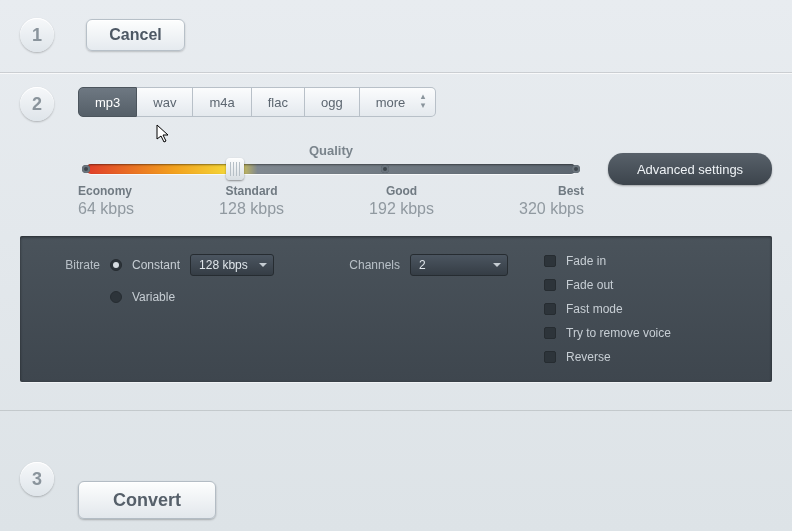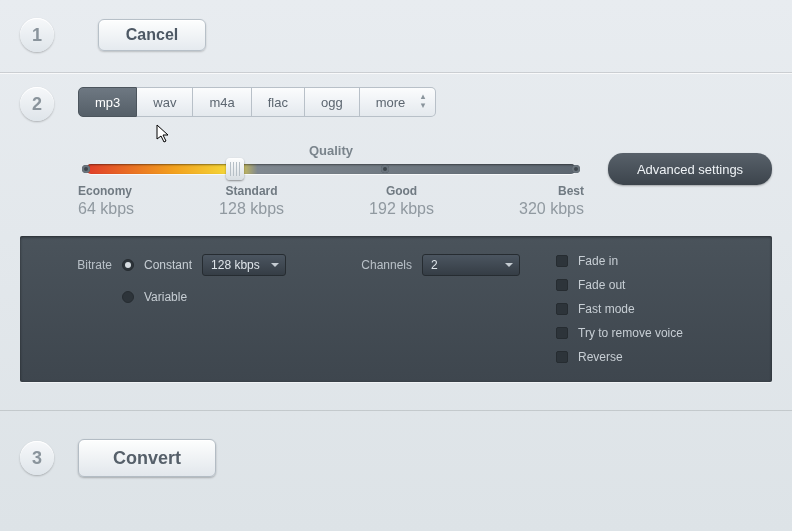--- a/index.html
+++ b/index.html
@@ -59,22 +59,22 @@
 }
 .file-pill .file-label {
   position: relative;
   white-space: nowrap;
   overflow: hidden;
   text-overflow: ellipsis;
   margin-left: 48px;
   font-size: 13px;
 }
 .cancel-btn {
-  margin-left: 20px;
-  width: 108px;
+  margin-left: 8px;
+  width: 99px;
   height: 32px;
   border-radius: 6px;
   background: linear-gradient(180deg,#fdfefe,#e5eaef);
   border: 1px solid #b7c0c8;
   box-shadow: 0 1px 0 #fff inset, 0 1px 2px rgba(0,0,0,0.2);
   color: #4d5864;
   font-weight: bold;
   font-size: 16px;
   cursor: pointer;
 }
@@ -151,21 +151,21 @@
 .dark-btn { background: linear-gradient(180deg,#58616a,#3c444c); color:#eef2f5; }
 .light-btn { background: linear-gradient(180deg,#fdfdfe,#e3e8ed); color:#5b6570; border:1px solid #bdc5cc; }
 
 
 .adv-panel {
   margin: 18px 20px 0;
   background: linear-gradient(180deg,#4a535b,#3e464e);
   border-radius: 2px;
   box-shadow: inset 0 1px 3px rgba(0,0,0,0.5), 0 1px 0 rgba(255,255,255,0.5);
   color:#c7ced4;
-  padding: 18px 36px 18px;
+  padding: 18px 24px 18px;
   display:flex;
   gap: 36px;
   font-size: 12px;
 }
 .adv-col { display:flex; flex-direction:column; gap:14px; }
 .adv-row { display:flex; align-items:center; gap: 10px; }
 .adv-row .lbl { width: 56px; text-align: right; color:#b9c1c8; }
 .adv-row.right .lbl { width: 90px; }
 .radio { width:12px; height:12px; border-radius:50%; border:1px solid #262c31; background:#2d343a; display:inline-flex; align-items:center; justify-content:center; cursor:pointer; }
 .radio.checked::after { content:""; width:6px; height:6px; border-radius:50%; background:#d6dce1; }
@@ -178,21 +178,21 @@
 }
 .dselect::after { content:""; position:absolute; right:6px; top:50%; transform:translateY(-50%); border:4px solid transparent; border-top-color:#c5ccd2; margin-top:2px; }
 
 
 .row3 { padding: 28px 20px 36px; }
 .convert-btn {
   width:138px; height:38px; border-radius:6px;
   background: linear-gradient(180deg,#fdfefe,#e2e7ec);
   border:1px solid #b3bcc4;
   box-shadow: 0 1px 0 #fff inset, 0 1px 2px rgba(0,0,0,0.25);
-  color:#56606a; font-weight:bold; font-size:18px; cursor:pointer;
+  color:#56606a; font-weight:bold; font-size:18px; cursor:pointer;margin-top:42px;
 }
 </style>
 </head>
 <body>
 
 <div class="row divider center" style="padding-top:18px;padding-bottom:20px;">
   <span class="step-badge">1</span>
   <button class="cancel-btn">Cancel</button>
 </div>
 

